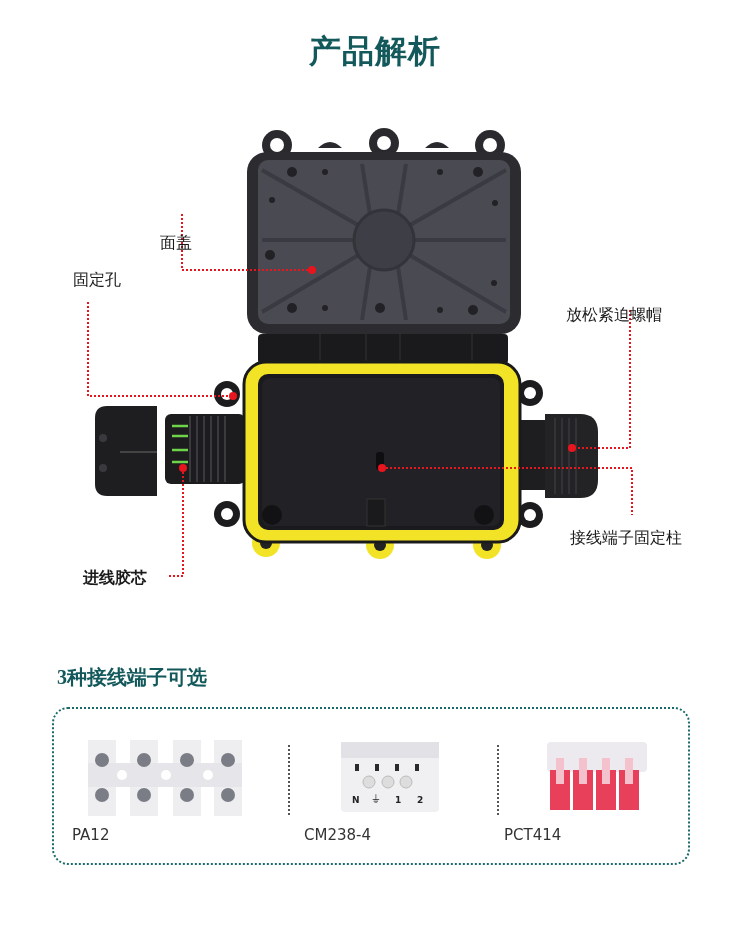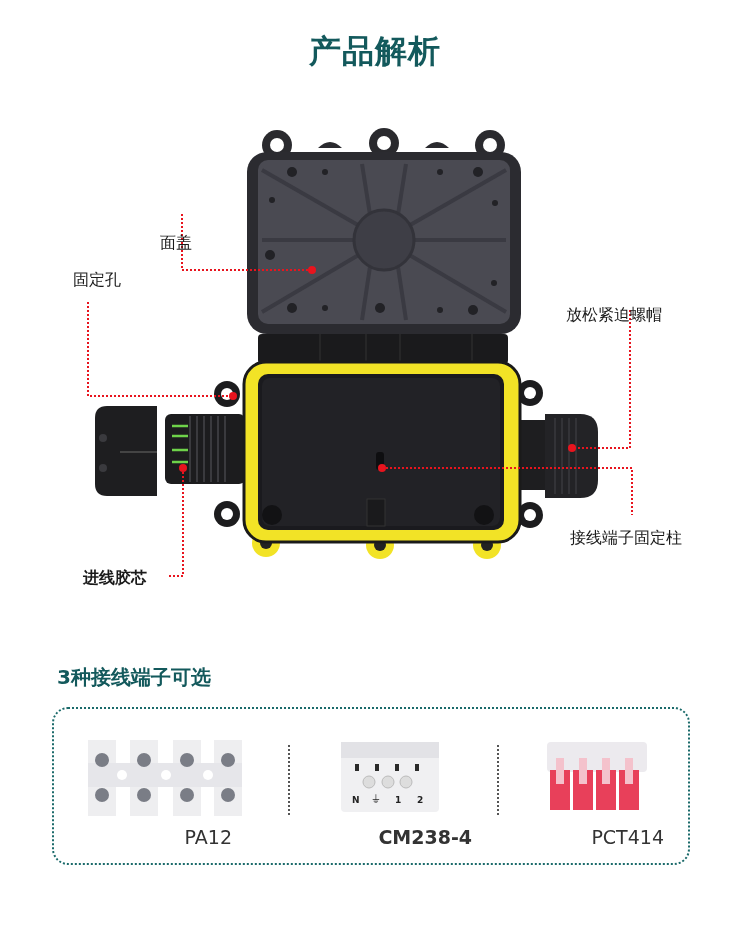--- a/index.html
+++ b/index.html
@@ -1,22 +1,22 @@
 <!DOCTYPE html>
 <html><head>
 <meta charset="utf-8">
 <style>
   * { margin: 0; padding: 0; box-sizing: border-box; }
   body { width: 750px; height: 928px; background: #ffffff; font-family: "DejaVu Sans", sans-serif; position: relative; overflow: hidden; }
   .title { position: absolute; left: 0; width: 750px; top: 30px; text-align: center; font-size: 32px; font-weight: bold; color: #13595c; letter-spacing: 1px; }
   .label { position: absolute; font-size: 16px; color: #1a1a1a; white-space: nowrap; }
-  .subtitle { position: absolute; left: 57px; top: 664px; font-size: 20px; font-weight: bold; color: #13595c; }
+  .subtitle { position: absolute; left: 57px; top: 664px; font-size: 20px; font-weight: bold; color: #13595c; font-family: Liberation Serif, serif; }
   .box { position: absolute; left: 52px; top: 707px; width: 638px; height: 158px; border: 2px dotted #1a6a6a; border-radius: 16px; }
   .vsep { position: absolute; top: 745px; height: 70px; border-left: 2px dotted #555; }
-  .model { position: absolute; top: 826px; font-size: 19px; color: #333; text-align: right; width: 160px; }
+  .model { position: absolute; top: 826px; font-size: 15px; color: #333; text-align: left; width: 160px; }
   svg { position: absolute; left: 0; top: 0; }
 </style>
 </head>
 <body>
 
 <div class="title">产品解析</div>
 
 <svg width="750" height="600">
 
   <g>
@@ -206,14 +206,14 @@
       </g>
   </g>
 </svg>
 
 <div style="position:absolute; left:352px; top:795px; font-size:9px; font-weight:bold; color:#222;">N</div>
 <div style="position:absolute; left:372px; top:793px; font-size:11px; color:#222;">⏚</div>
 <div style="position:absolute; left:395px; top:795px; font-size:9px; font-weight:bold; color:#222;">1</div>
 <div style="position:absolute; left:417px; top:795px; font-size:9px; font-weight:bold; color:#222;">2</div>
 
 <div class="model" style="left:72px;">PA12</div>
-<div class="model" style="left:312px;font-weight:bold;">CM238-4</div>
+<div class="model" style="left:304px;">CM238-4</div>
 <div class="model" style="left:504px;">PCT414</div>
 
 </body></html>

